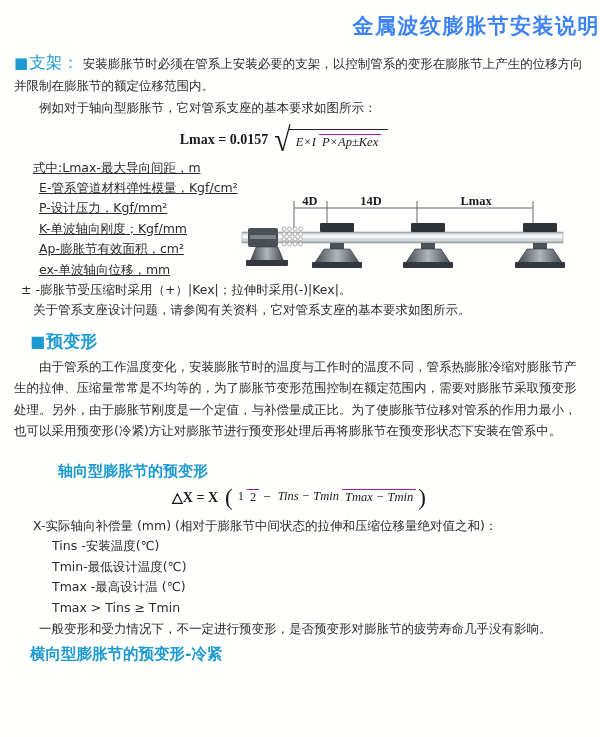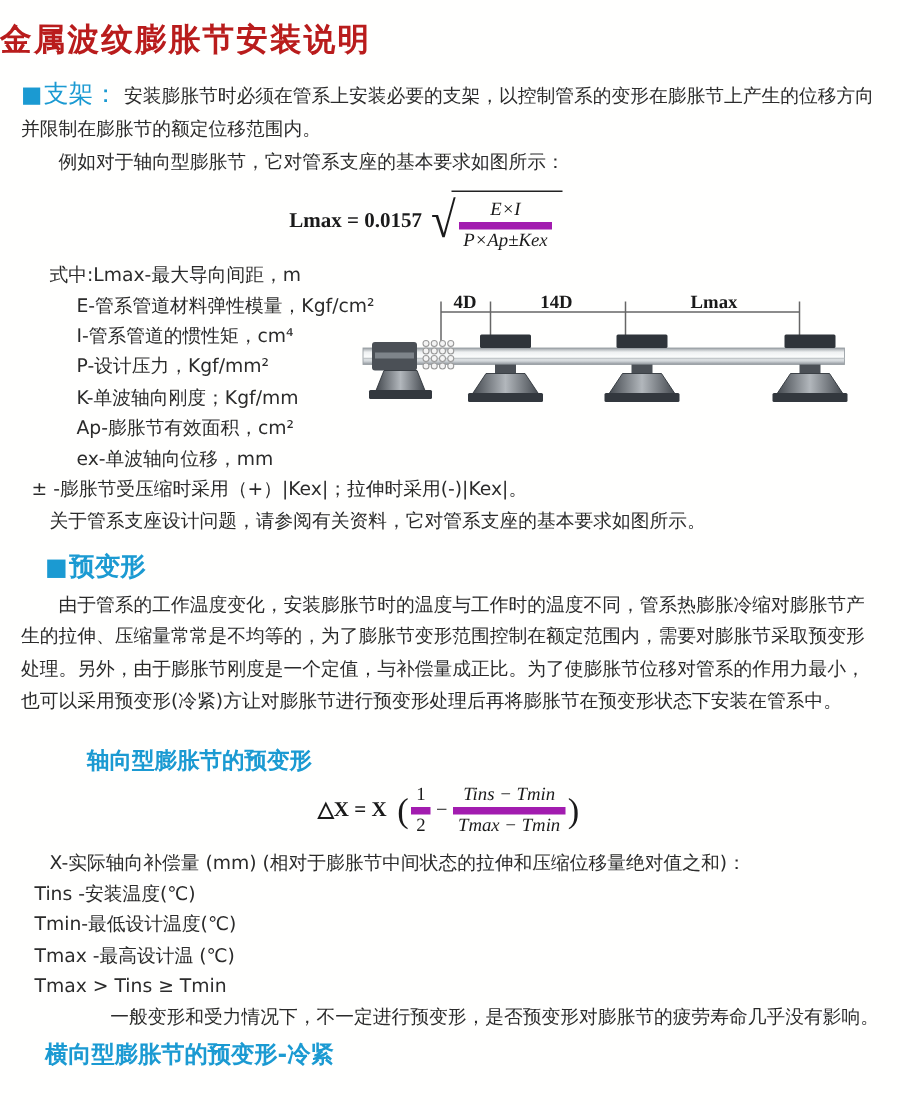--- a/index.html
+++ b/index.html
@@ -1,63 +1,63 @@
 <!DOCTYPE html>
 <html><head>
 <meta charset="utf-8">
 <style>
   :root{ --blue:#1b9ad2; --ink:#2b2b2b; }
   html,body{ margin:0; padding:0; background:#ffffff; }
   body{ font-family:"DejaVu Sans", sans-serif; color:var(--ink); }
   .page{ position:relative; width:600px; height:737px; background:#fffffe; overflow:hidden; }
 
-  .title{ font-size:21px; font-weight:700; text-align:left; margin:12px 0 4px; letter-spacing:1.5px; color:#b91c1c; }
+  .title{ font-size:21px; font-weight:700; text-align:right; margin:12px 0 4px; letter-spacing:1.5px; color:#3b82f6; }
 
   .para{ font-size:12.5px; line-height:21px; margin:0 14px; }
   .indent{ text-indent:2em; }
   .p-support{ margin-top:12px; line-height:22px; }
   .sec-inline{ color:var(--blue); font-size:16.5px; font-weight:400; margin-right:4px; }
   .bullet{ color:var(--blue); font-size:15px; margin-right:1px; }
 
   
   .formula{ display:flex; justify-content:center; align-items:center; font-family:"Liberation Serif", serif; color:#1a1a1a; }
   .formula-lmax{ margin:9px 0 5px; transform:translateX(-16px); }
   .f-lhs{ font-weight:700; font-size:14px; margin-right:6px; }
   .rad-sign{ font-size:30px; line-height:0.85; font-weight:400; margin-right:-3px; transform:scaleY(1.12); }
   .rad-body{ border-top:1.6px solid #222; padding:2px 7px 0 5px; }
-  .frac{ display:inline-flex; flex-direction:column; align-items:center; font-size:12.5px; font-style:italic; line-height:1.25; }
-  .frac .den{ border-top:5px solid #a21caf; }
+  .frac{ display:inline-flex; align-items:center; font-size:12.5px; font-style:italic; line-height:1.25; }
+  .frac .den{ border-top:1px solid #a21caf; }
   .frac .num,.frac .den{ padding:0 3px; white-space:nowrap; }
   .frac.upright{ font-style:normal; }
 
-  .defs{ margin:3px 0 0 33px; }
+  .defs{ margin:3px 0 0 33px;text-decoration:underline; }
   .def{ font-size:12.5px; line-height:20.4px; }
-  .def:not(:first-child){ margin-left:18px; }
+  .def:not(:first-child){ margin-left:6px; }
 
   .note{ font-size:12.5px; line-height:20.4px; margin:0 14px; }
   .sign-note{ margin-left:21px; }
   .svc-note{ margin-left:33px; }
 
   .sec-head{ color:var(--blue); font-size:17px; font-weight:700; margin:9px 0 3px 30px; }
   .sec-head .bullet{ font-size:16px; }
   .body-par{ line-height:21.5px; }
 
   .sub-head{ color:var(--blue); font-weight:700; }
   .axial-head{ font-size:15px; margin:20px 0 2px 58px; }
   .lateral-head{ font-size:15.5px; margin:5px 0 0 30px; }
 
   .formula-dx{ margin:5px 0 7px; font-size:13.5px; }
   .f-bold{ font-weight:700; font-size:14px; margin-right:5px; white-space:nowrap; }
   .paren{ font-size:23px; font-weight:400; line-height:1; margin:0 2px; }
   .minus{ margin:0 4px; }
 
   .note-main{ text-indent:2em; }
   .note-x{ margin-left:33px; }
-  .temp-line{ font-size:12.5px; line-height:20.6px; margin-left:23px; }
-  .note-general{ text-indent:2em;text-align:right; }
+  .temp-line{ font-size:12.5px; line-height:20.6px; margin-left:52px; }
+  .note-general{ text-indent:2em; }
 
   
   .diagram{ position:absolute; left:240px; top:192px; width:332px; height:92px; }
   .dimlbl{ font-family:"Liberation Serif", serif; font-weight:700; font-size:12.5px; fill:#1a1a1a; }
 </style>
 </head>
 <body>
 
 <div class="page">
 
@@ -74,21 +74,20 @@
       <span class="frac">
         <span class="num">E×I</span>
         <span class="den">P×Ap±Kex</span>
       </span>
     </span>
   </div>
 
   <div class="defs">
     <div class="def">式中:Lmax-最大导向间距，m</div>
     <div class="def">E-管系管道材料弹性模量，Kgf/cm²</div>
-    <div class="def">I-管系管道的惯性矩，cm⁴</div>
     <div class="def">P-设计压力，Kgf/mm²</div>
     <div class="def">K-单波轴向刚度；Kgf/mm</div>
     <div class="def">Ap-膨胀节有效面积，cm²</div>
     <div class="def">ex-单波轴向位移，mm</div>
   </div>
 
   <div class="diagram">
     <svg viewBox="0 0 332 92" width="332" height="92">
       <defs>
         <linearGradient id="pipeG" x1="0" y1="0" x2="0" y2="1">

